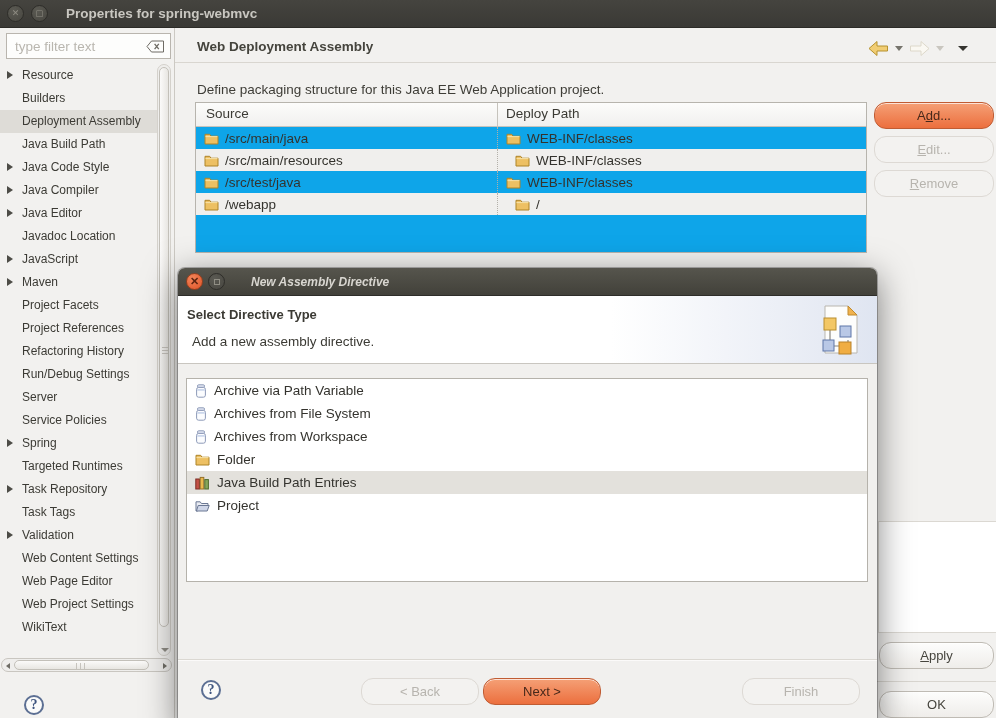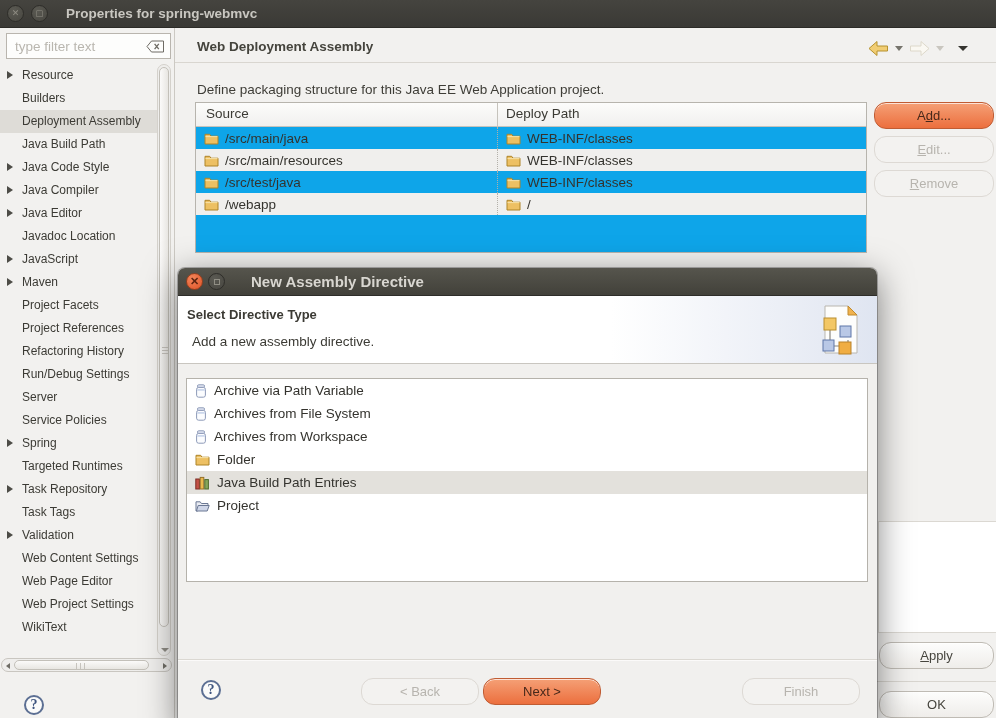--- a/index.html
+++ b/index.html
@@ -66,21 +66,21 @@
   .hdr-sep { position:absolute; left:175px; top:62px; width:821px; height:1px; background:#d9d6d0; }
   .desc { position:absolute; left:197px; top:82px; font-size:13.5px; color:#3e3d37; }
   
   .asm-table { position:absolute; left:195px; top:102px; width:672px; height:151px;
     background:#0ea5e9; border:1px solid #b7b4ad; }
   .asm-head { display:flex; height:24px; background:linear-gradient(#fcfcfb,#f1f0ee);
     border-bottom:1px solid #c6c3bc; font-size:13.5px; color:#3b3a34; }
   .asm-head .c1 { width:302px; padding:3px 0 0 10px; border-right:1px solid #c6c3bc; }
   .asm-head .c2 { flex:1; padding:3px 0 0 8px; }
   .asm-row { display:flex; height:22px; align-items:center; font-size:13.5px; color:#34332e; }
-  .asm-row.alt { background:#f0efed; }
+  .asm-row.alt { background:#f0efed;gap:9px; }
   .asm-row .c1 { width:302px; display:flex; align-items:center; gap:6px; padding-left:8px; border-right:1px dotted #b3b0a9; height:100%; }
   .asm-row .c2 { flex:1; display:flex; align-items:center; gap:6px; padding-left:8px; height:100%; }
   
   .btn { position:absolute; height:27px; border-radius:12px; font-size:13px; color:#46453e;
     display:flex; align-items:center; justify-content:center;
     background:linear-gradient(#fdfdfc,#efedea); border:1px solid #bfbbb4;
     box-shadow:inset 0 1px 0 rgba(255,255,255,.7); cursor:default; }
   .btn.disabled { background:#f3f2f0; border-color:#ddd9d4; color:#b7b4ae; box-shadow:none; }
   .btn.orange { background:linear-gradient(#f5a076,#ec6f3e); border-color:#c05c33; color:#47281a; }
   .btn u { text-decoration:underline; }
@@ -99,21 +99,21 @@
     background:linear-gradient(#56554d,#42413a); border-radius:7px 7px 0 0;
     border-bottom:1px solid #2e2d29; display:flex; align-items:center; }
   .m-close { width:17px; height:17px; border-radius:50%; margin-left:8px;
     background:radial-gradient(circle at 35% 30%, #f4865b, #dd5226);
     border:1px solid #95401f; color:#5e2410; font-size:11px; font-weight:bold;
     display:flex; align-items:center; justify-content:center; line-height:1; }
   .m-max { width:17px; height:17px; border-radius:50%; margin-left:5px;
     background:radial-gradient(circle at 35% 30%, #5b5a53, #474640);
     border:1px solid #2e2d29; display:flex; align-items:center; justify-content:center; }
   .m-max i { display:block; width:6px; height:6px; border:1px solid #908e84; }
-  .m-titlebar .title { margin-left:26px; font-weight:bold; font-size:15px; color:#d8d6d0; }
+  .m-titlebar .title { margin-left:26px; font-weight:bold; font-size:12px; color:#d8d6d0;font-style:italic; }
   .m-header { position:absolute; left:0; top:28px; width:100%; height:68px;
     background:linear-gradient(90deg, #ffffff 62%, #e7ebf4 92%, #dfe5f1);
     border-bottom:1px solid #c9c6c0; }
   .m-heading { position:absolute; left:9px; top:11px; font-weight:bold; font-size:13px; color:#3b3a34; }
   .m-subheading { position:absolute; left:14px; top:38px; font-size:13.5px; color:#3b3a34; }
   .m-hicon { position:absolute; right:14px; top:6px; }
   .m-list { position:absolute; left:8px; top:110px; width:682px; height:204px;
     background:#fff; border:1px solid #b5b2ab; overflow:hidden; }
   .dlg-item { height:23px; display:flex; align-items:center; gap:7px; padding-left:8px;
     font-size:13.5px; color:#34332e; }

